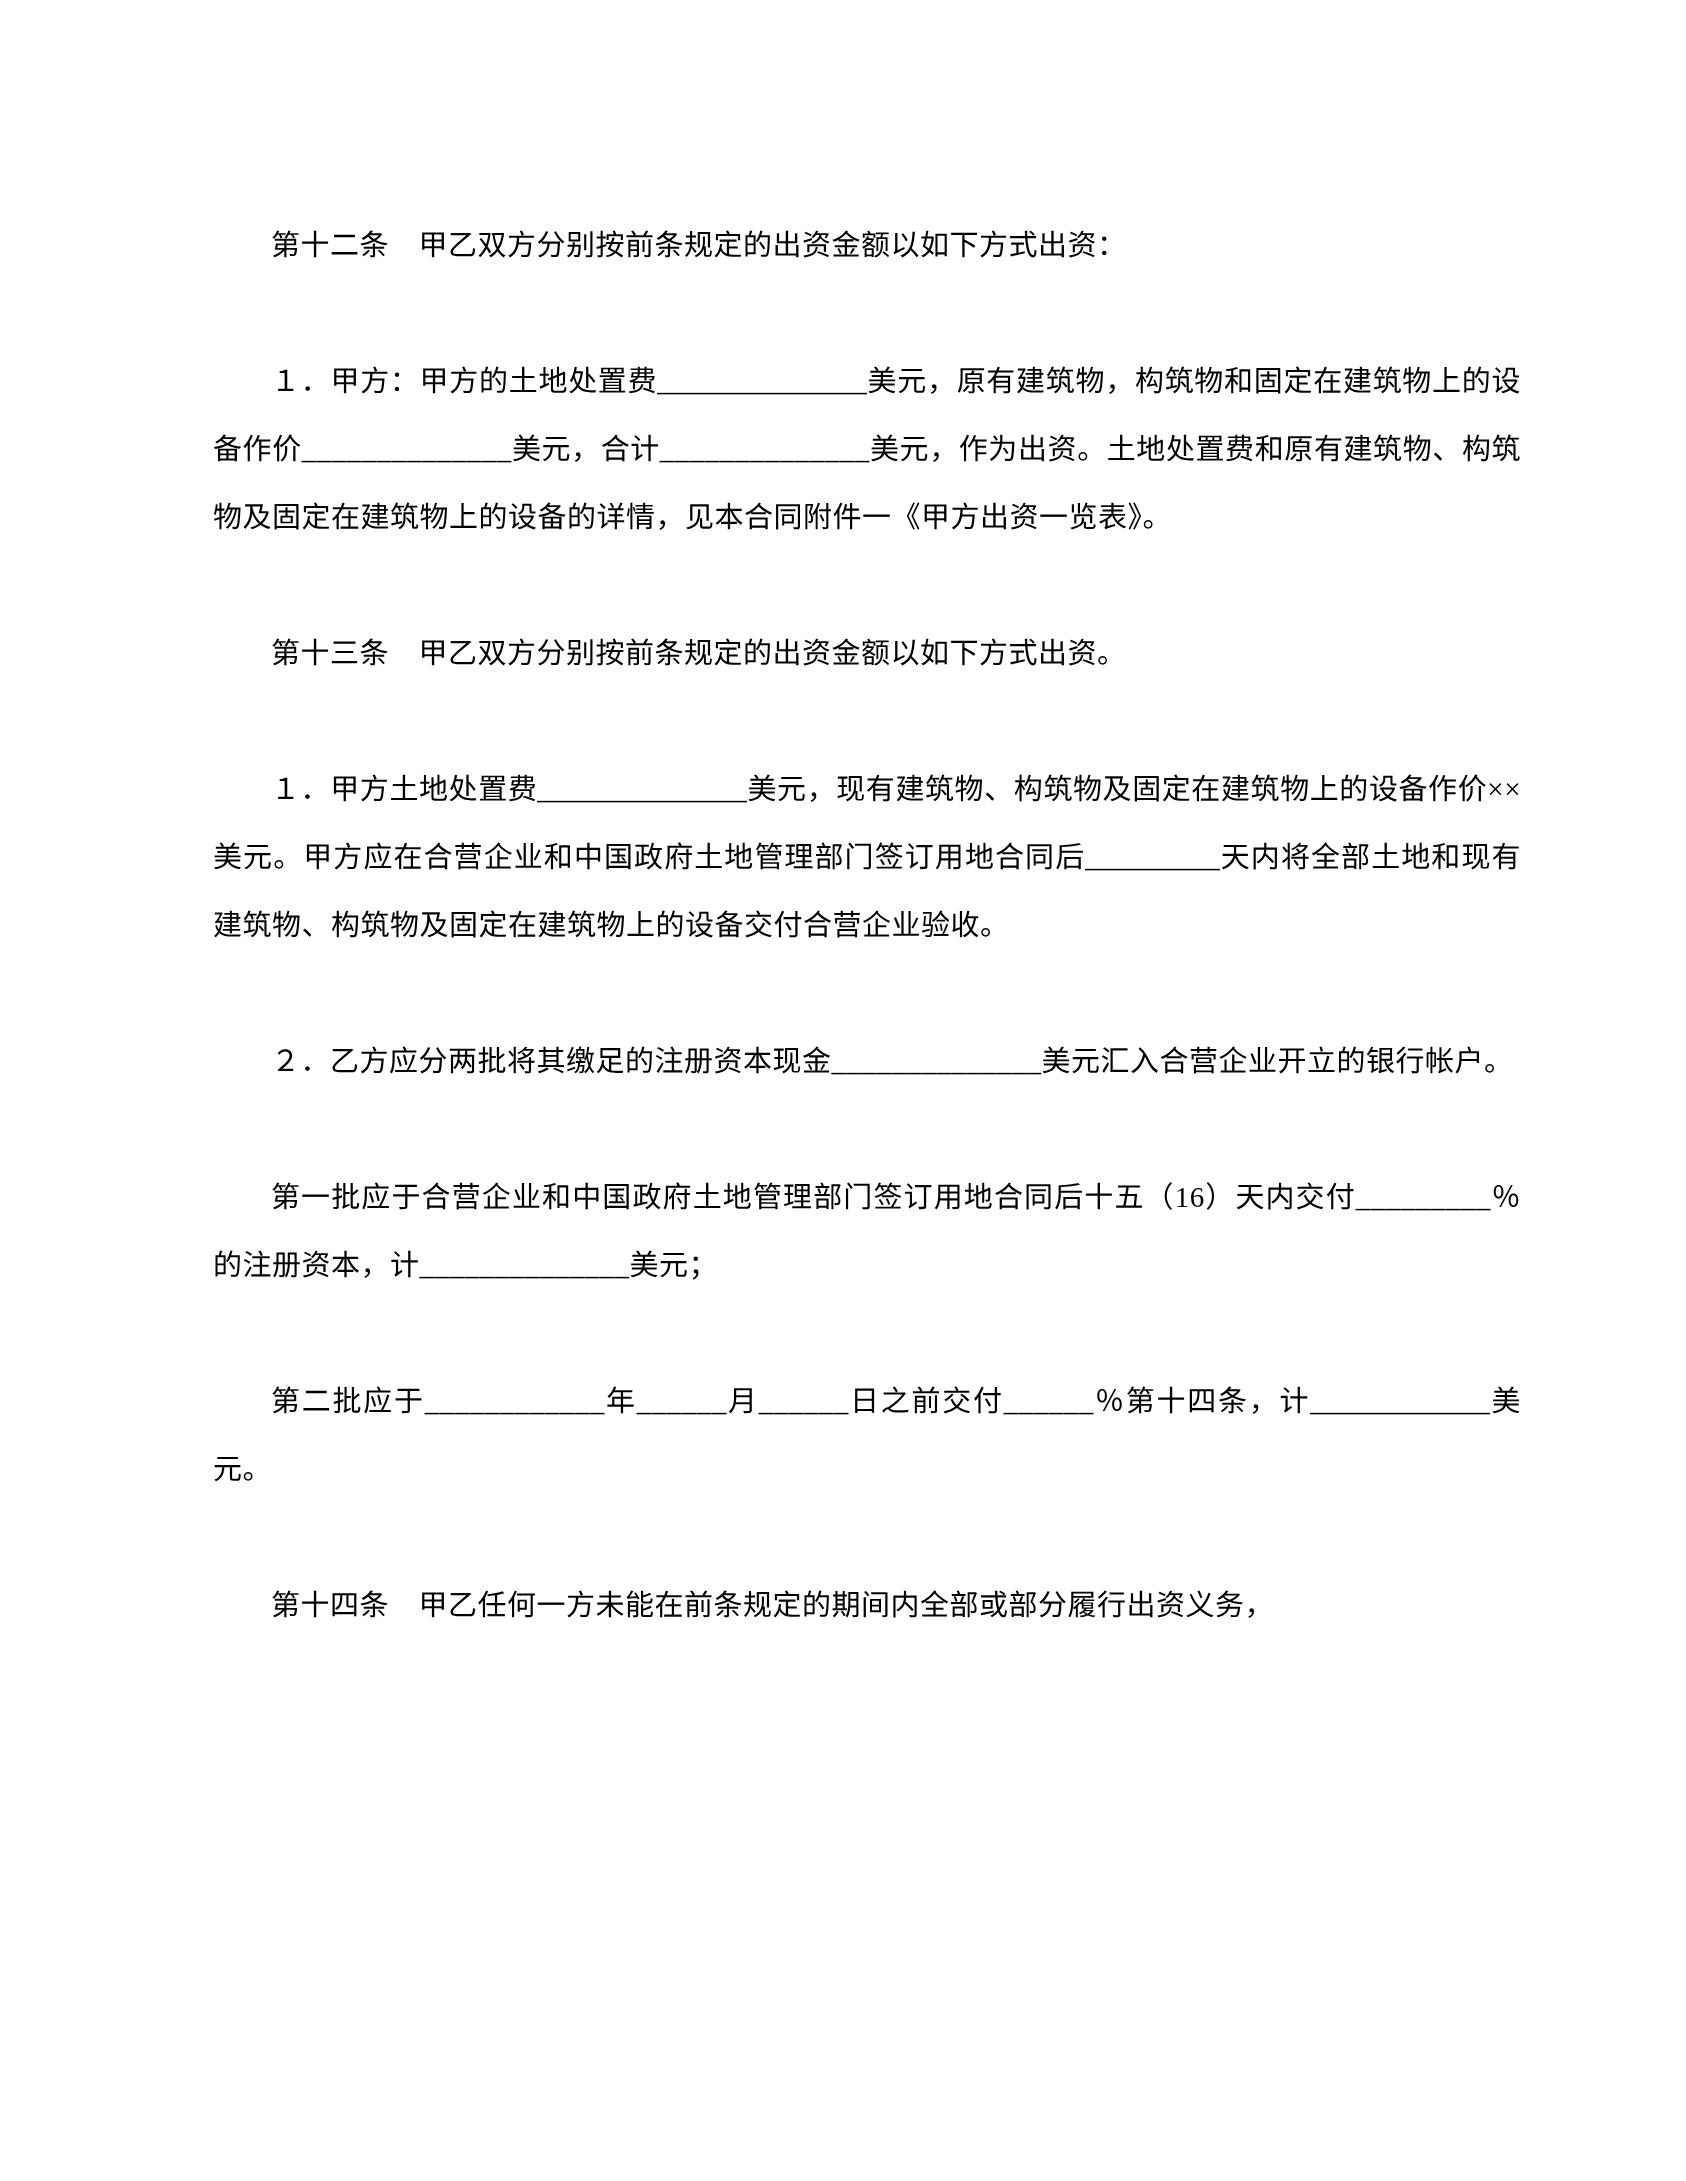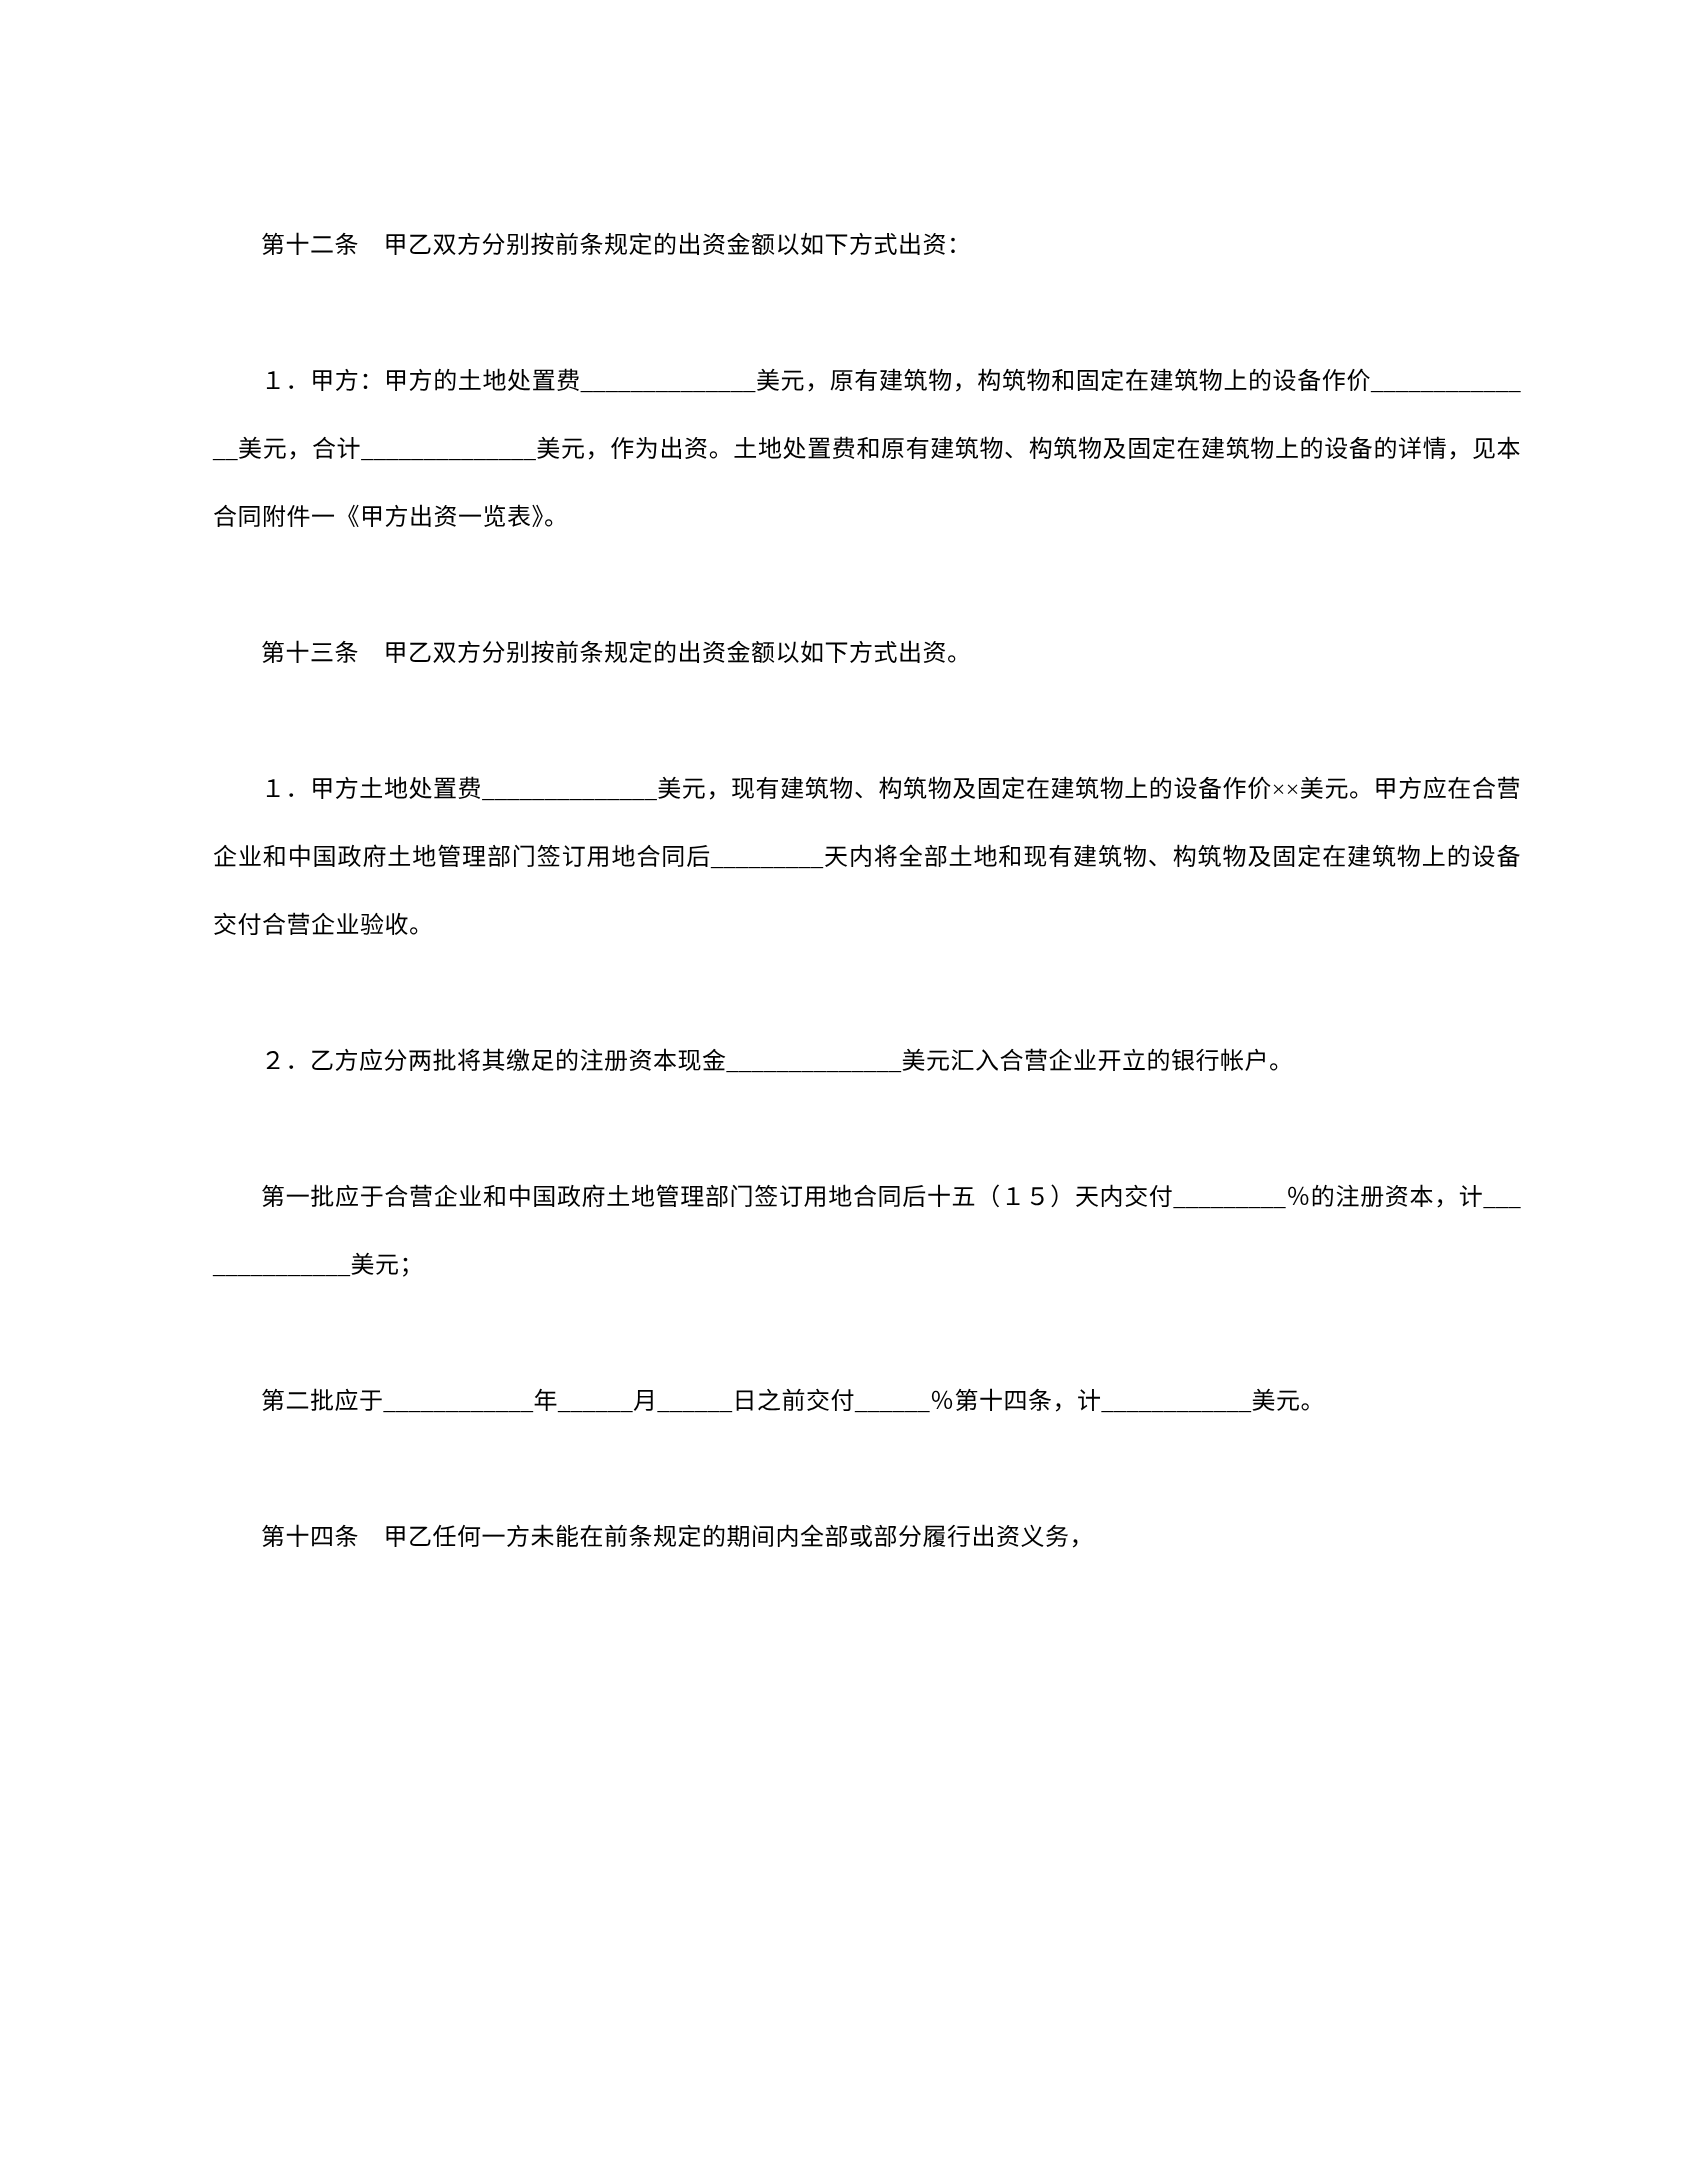--- a/index.html
+++ b/index.html
@@ -11,36 +11,36 @@
     position: relative;
     width: 1686px;
     height: 2182px;
     background: #ffffff;
     box-sizing: border-box;
     padding: 211px 165px 0 213px;
     overflow: hidden;
   }
   .para {
     font-family: "Liberation Serif", "DejaVu Serif", serif;
-    font-size: 24px;
+    font-size: 29px;
     line-height: 68px;
     color: #000000;
     margin: 0 0 68px 0;
     text-indent: 2em;
     text-align: justify;
     letter-spacing: 0.5px;
     word-break: break-all;
   }
 </style>
 </head>
 <body>
 
 <div class="page">
   <p class="para">第十二条　甲乙双方分别按前条规定的出资金额以如下方式出资：</p>
   <p class="para">１．甲方：甲方的土地处置费______________美元，原有建筑物，构筑物和固定在建筑物上的设备作价______________美元，合计______________美元，作为出资。土地处置费和原有建筑物、构筑物及固定在建筑物上的设备的详情，见本合同附件一《甲方出资一览表》。</p>
   <p class="para">第十三条　甲乙双方分别按前条规定的出资金额以如下方式出资。</p>
   <p class="para">１．甲方土地处置费______________美元，现有建筑物、构筑物及固定在建筑物上的设备作价××美元。甲方应在合营企业和中国政府土地管理部门签订用地合同后_________天内将全部土地和现有建筑物、构筑物及固定在建筑物上的设备交付合营企业验收。</p>
   <p class="para">２．乙方应分两批将其缴足的注册资本现金______________美元汇入合营企业开立的银行帐户。</p>
-  <p class="para">第一批应于合营企业和中国政府土地管理部门签订用地合同后十五（１５）天内交付_________％的注册资本，计______________美元；</p>
+  <p class="para">第一批应于合营企业和中国政府土地管理部门签订用地合同后十五（16）天内交付_________％的注册资本，计______________美元；</p>
   <p class="para">第二批应于____________年______月______日之前交付______％第十四条，计____________美元。</p>
   <p class="para">第十四条　甲乙任何一方未能在前条规定的期间内全部或部分履行出资义务，</p>
 </div>
 
 
 </body></html>

